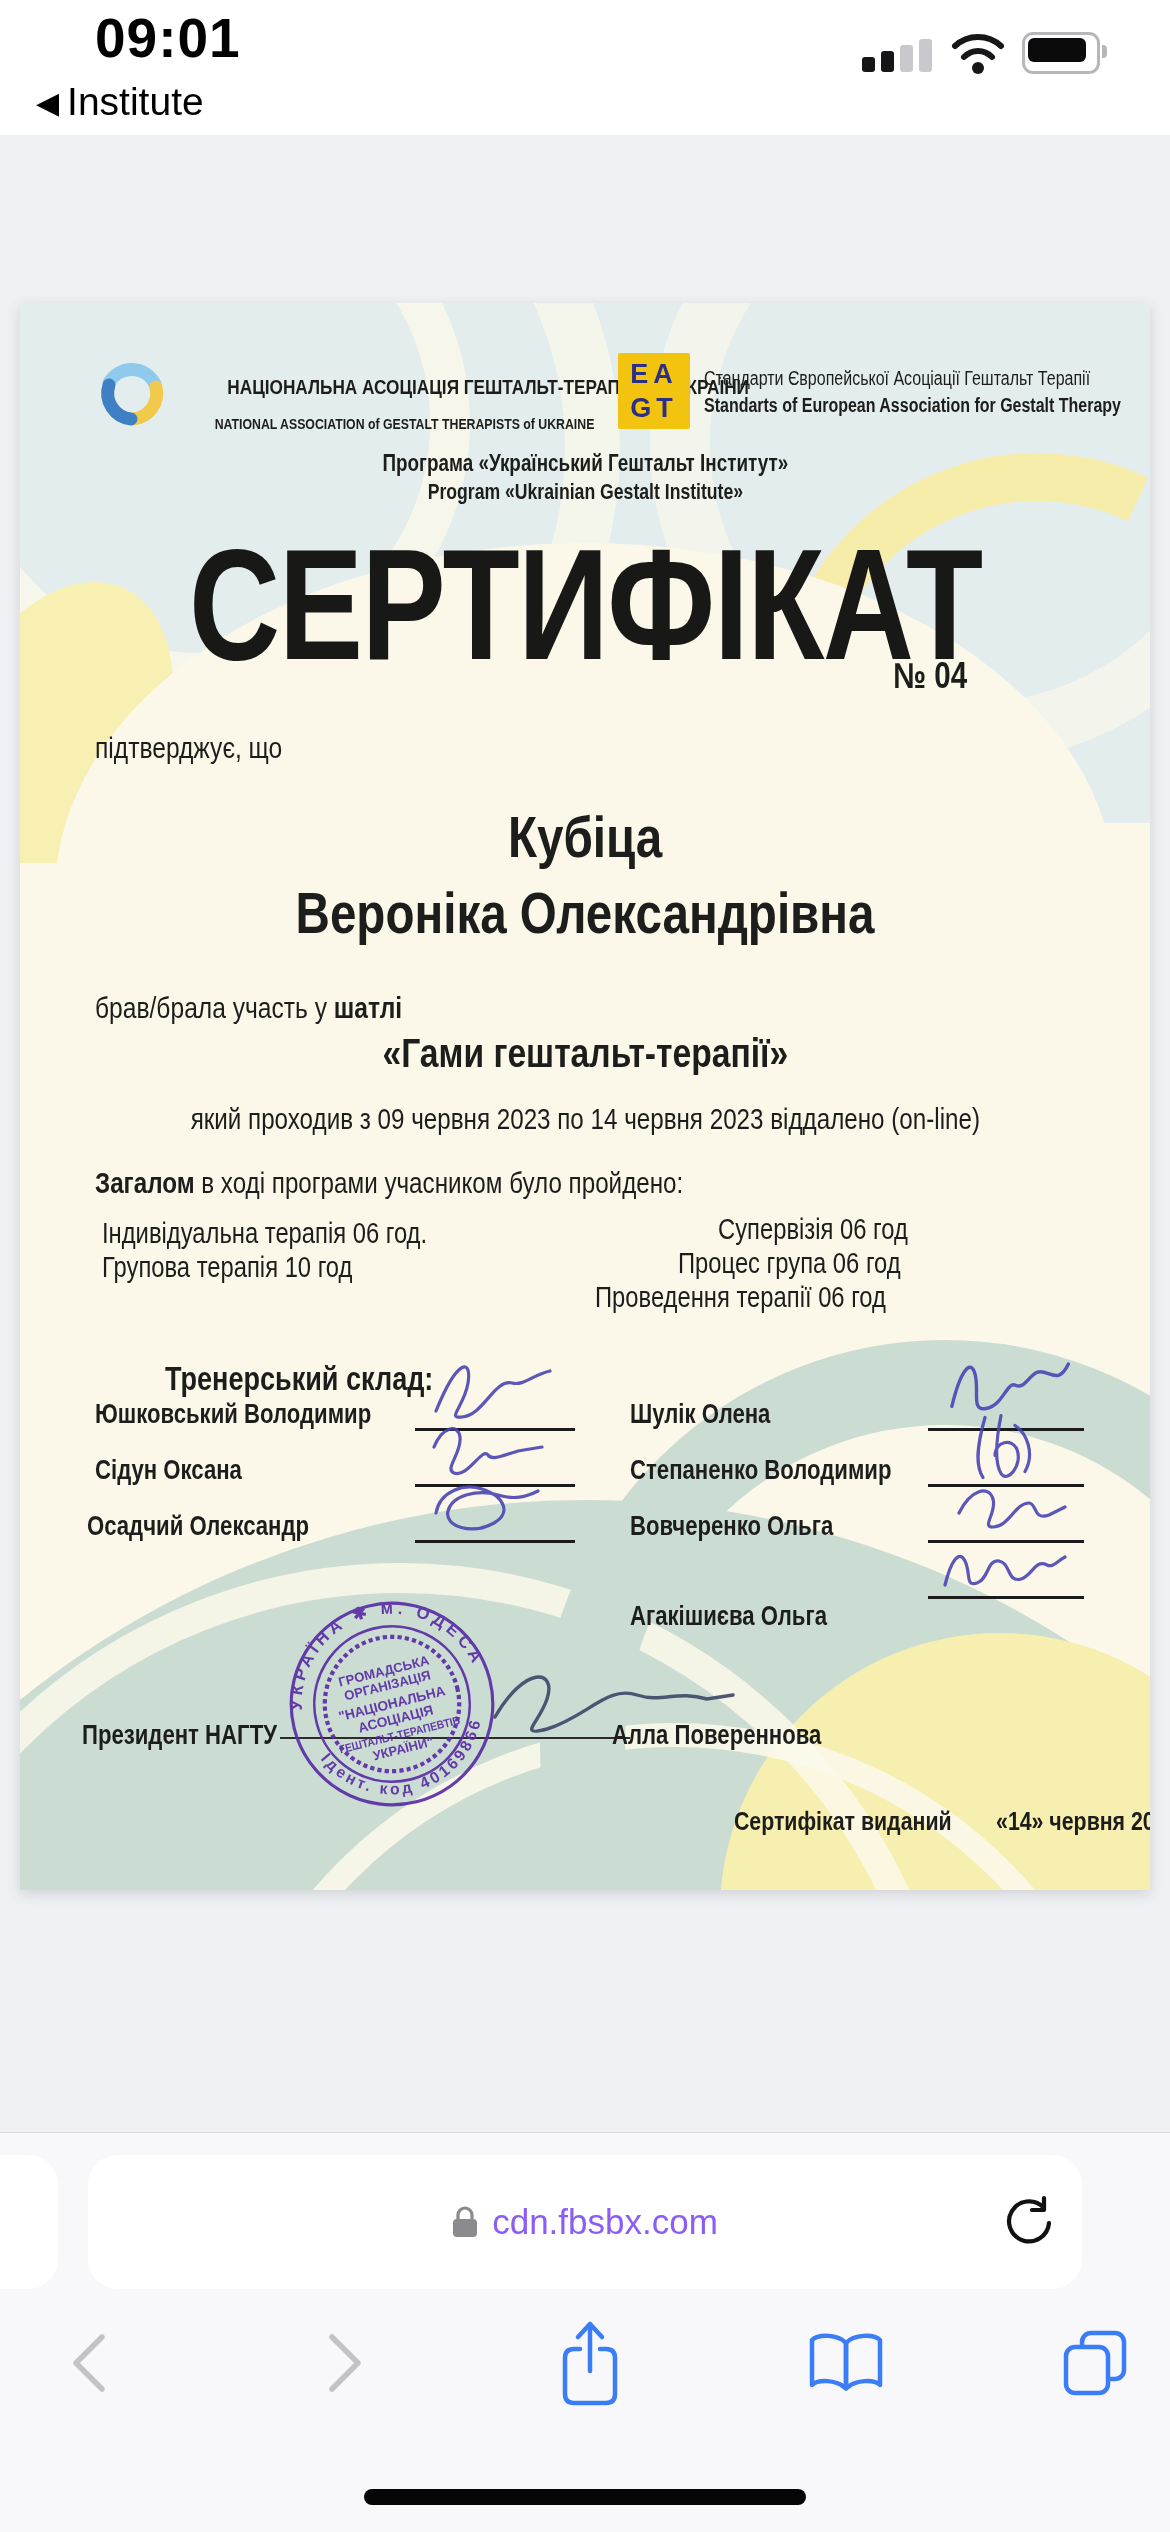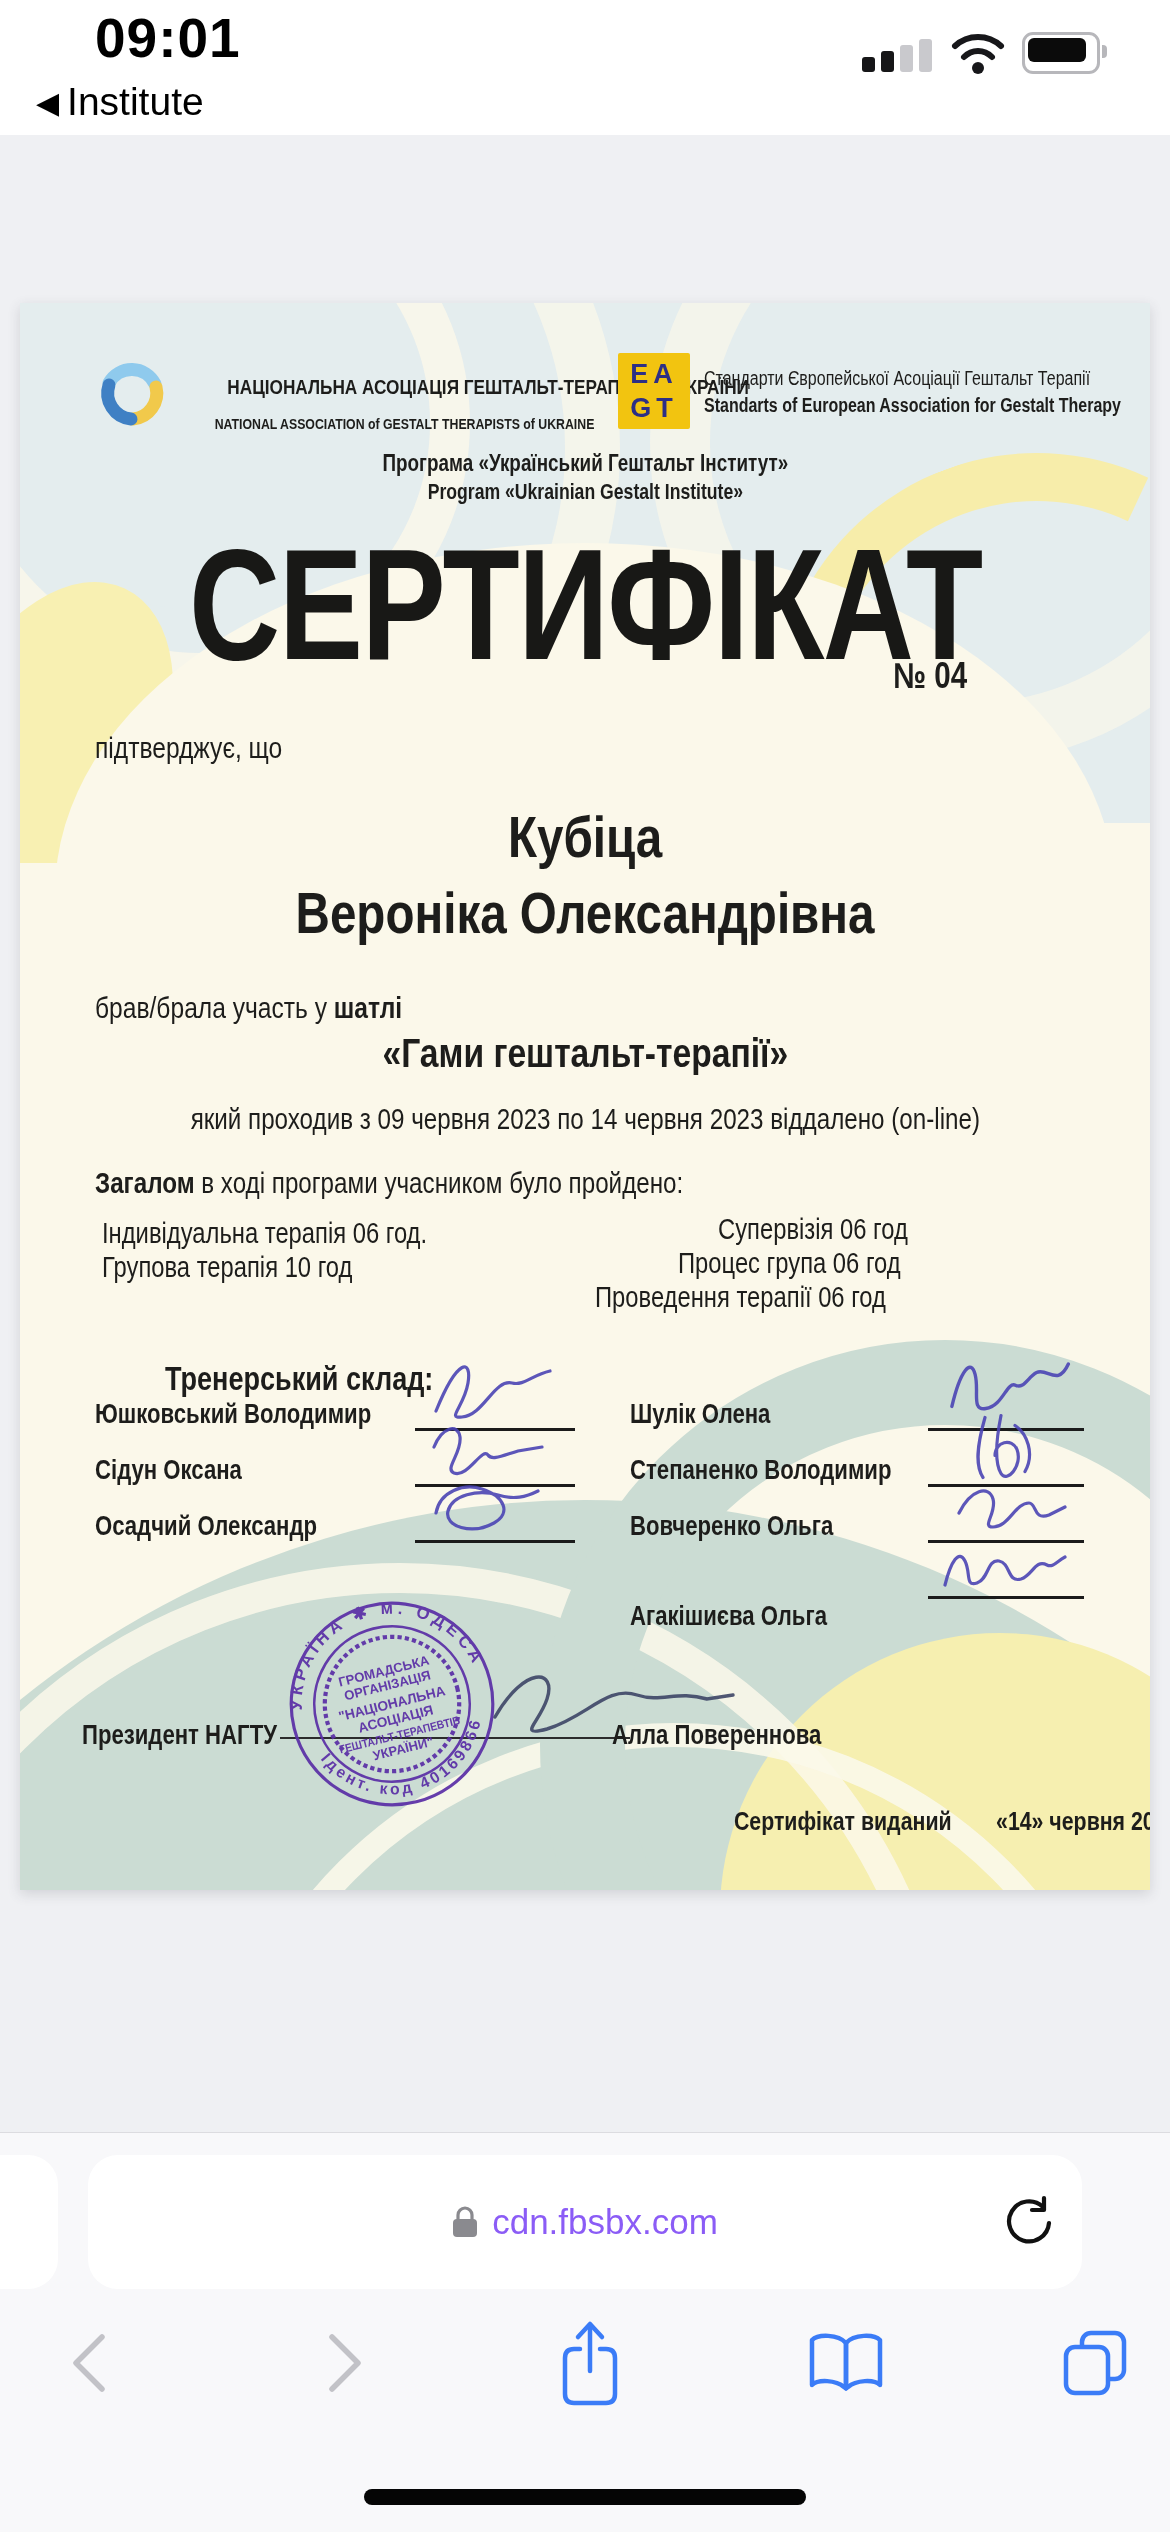--- a/index.html
+++ b/index.html
@@ -154,21 +154,21 @@
     <svg class="sig" style="left:408px;top:1046px;" width="130" height="85" viewBox="0 0 130 85">
       <path d="M8 62 C30 8 44 10 40 34 C36 58 18 70 34 68 C56 66 66 30 84 34 C96 37 104 26 122 22" fill="none" stroke="#4a44b4" stroke-width="3.2" stroke-linecap="round" opacity=".9"></path>
       </svg>
 
     <span class="tname" style="left:75px;top:1152px;"><span class="cx cl">Сідун Оксана</span></span>
     <div class="sigline" style="left:395px;top:1181px;width:160px;"></div>
     <svg class="sig" style="left:404px;top:1104px;" width="130" height="85" viewBox="0 0 130 85">
       <path d="M10 40 C18 20 34 16 36 30 C38 46 20 62 30 66 C44 71 58 40 64 48 C68 54 80 48 94 44 L118 40" fill="none" stroke="#4a44b4" stroke-width="3.2" stroke-linecap="round" opacity=".9"></path>
       </svg>
 
-    <span class="tname" style="left:75px;top:1208px;"><span class="cx cl">Осадчий Олександр</span></span>
+    <span class="tname" style="left:67px;top:1208px;"><span class="cx cl">Осадчий Олександр</span></span>
     <div class="sigline" style="left:395px;top:1237px;width:160px;"></div>
     <svg class="sig" style="left:400px;top:1158px;" width="130" height="85" viewBox="0 0 130 85">
       <path d="M16 52 C20 30 44 22 62 28 C84 35 92 52 74 62 C52 74 24 66 28 50 C32 34 58 28 78 34 C94 39 106 36 118 30" fill="none" stroke="#4a44b4" stroke-width="3.2" stroke-linecap="round" opacity=".9"></path>
       </svg>
 
     <span class="tname" style="left:610px;top:1096px;"><span class="cx cl">Шулік Олена</span></span>
     <div class="sigline" style="left:908px;top:1125px;width:156px;"></div>
     <svg class="sig" style="left:918px;top:1042px;" width="140" height="90" viewBox="0 0 130 85">
       <path d="M12 58 C20 24 30 12 34 28 C38 44 30 62 44 60 C60 58 64 34 72 38 C80 42 84 30 92 26 C102 21 112 40 122 18" fill="none" stroke="#4a44b4" stroke-width="3.2" stroke-linecap="round" opacity=".9"></path>
       </svg>

